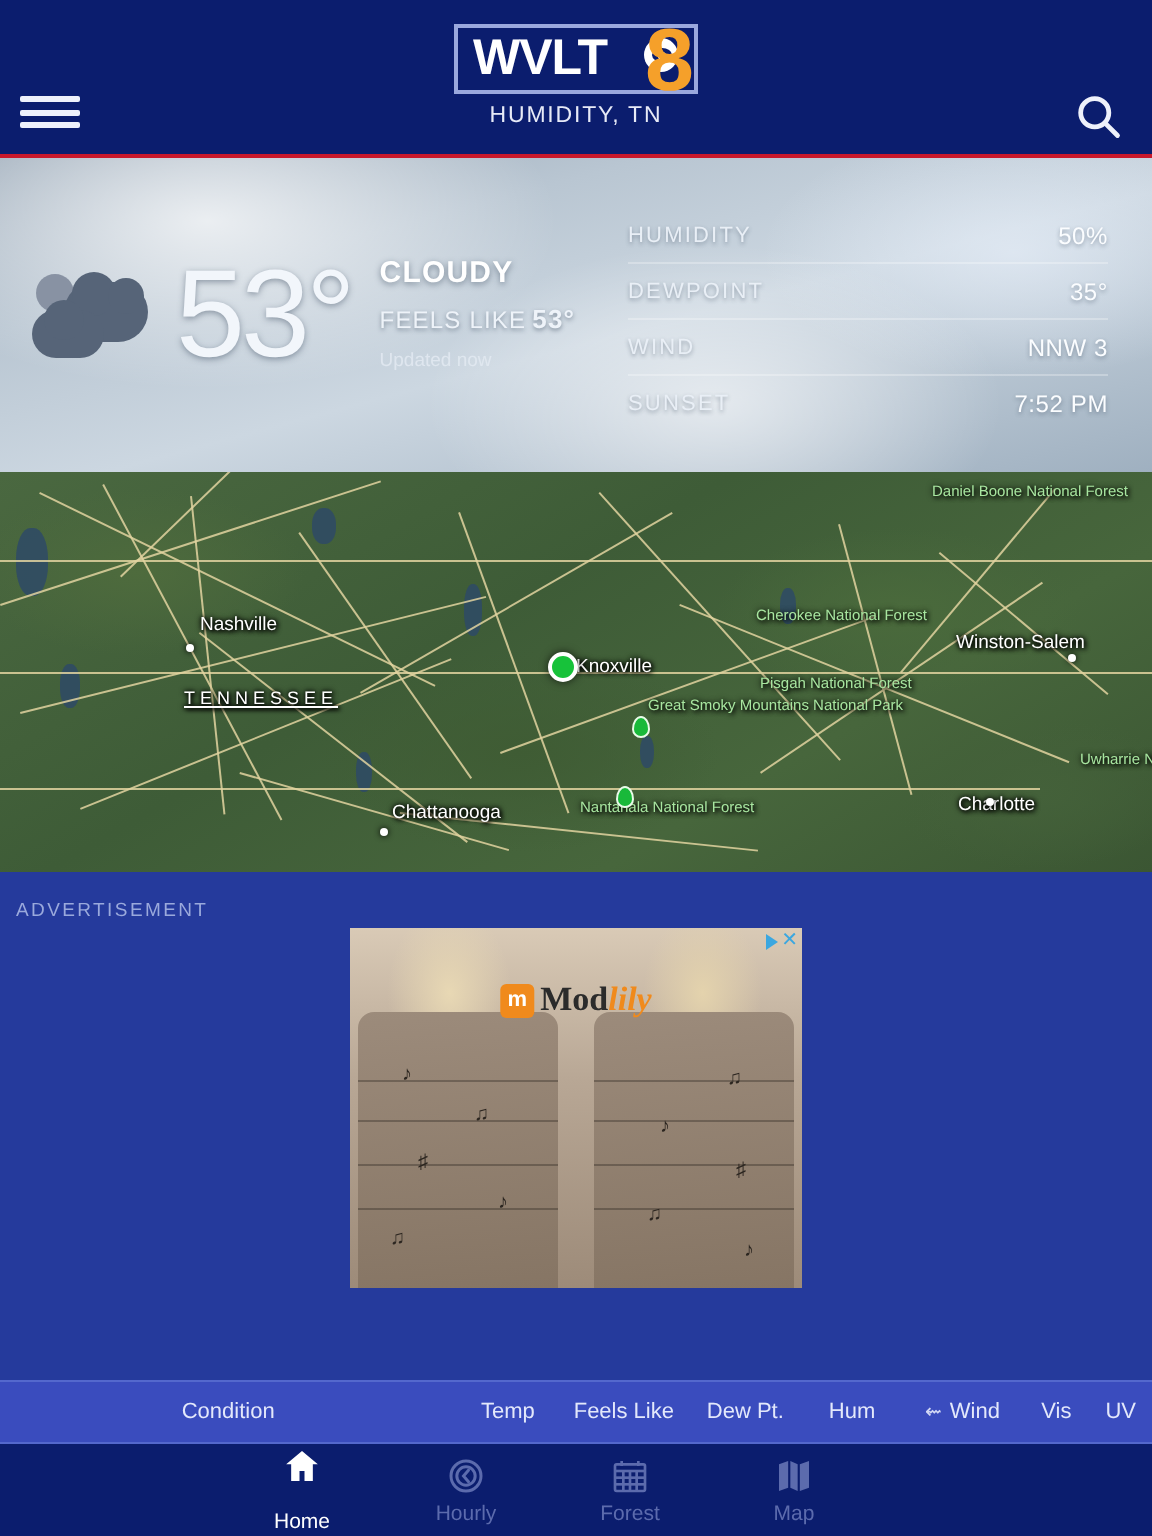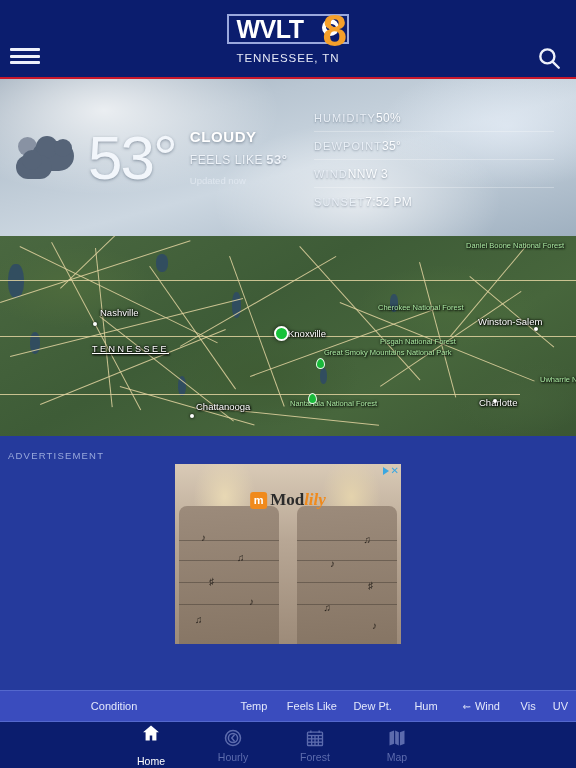--- a/index.html
+++ b/index.html
@@ -29,21 +29,21 @@
   .batt span { display:block; height:100%; background:#35d64a; border-radius:1px; }
   .bolt { font-size:9px; color:#cfd6ee; }
 
   
   .header { flex:0 0 77px; background:#0b1d6e; position:relative; display:flex; flex-direction:column; align-items:center; }
   .hamburger { position:absolute; left:10px; top:45px; width:30px; height:22px; display:flex; flex-direction:column; justify-content:space-between; padding:3px 0; cursor:pointer; }
   .hamburger b { display:block; height:3px; background:#eef1fb; border-radius:1px; }
   .searchbtn { position:absolute; right:14px; top:45px; width:26px; height:26px; cursor:pointer; }
   .searchbtn svg { width:26px; height:26px; }
   .logo { margin-top:12px; position:relative; height:34px; display:flex; align-items:center; }
-  .logobox { border:2px solid #9aa8dd; background:#0b1d6e; height:30px; display:flex; align-items:center; padding:0 0 0 8px; }
+  .logobox { border:2px solid #9aa8dd; background:#0b1d6e; height:35px; display:flex; align-items:center; padding:0 0 0 8px; }
   .logobox .wv { color:#fff; font-size:25px; font-weight:bold; letter-spacing:-0.5px; font-family:"Liberation Sans", sans-serif; }
   .logobox .spacer { width:44px; }
   .eight { position:absolute; left:96px; top:-3px; color:#f5a02a; font-size:44px; font-weight:bold; line-height:1; font-family:"Liberation Sans", sans-serif; }
   .cbseye { position:absolute; right:10px; top:7px; width:17px; height:17px; border-radius:50%; background:#fff; display:flex; align-items:center; justify-content:center; }
   .cbseye i { width:10px; height:7px; background:#0b1d6e; border-radius:50%; display:flex; align-items:center; justify-content:center; }
   .cbseye i b { width:4px; height:4px; background:#fff; border-radius:50%; display:block; }
   .city { color:#e7eaf7; font-size:11.5px; letter-spacing:0.9px; margin-top:6px; }
   .redline { flex:0 0 2px; background:#c9182b; }
 
   
@@ -67,21 +67,21 @@
   .cloudicon .b2b { width:20px; height:20px; left:8px; top:17px; }
   .temp { font-size:62px; font-weight:300; color:#f2f6fb; line-height:1; margin-left:10px;
           text-shadow:0 1px 3px rgba(60,75,95,.5); letter-spacing:-2px; }
   .cur-text { margin-left:14px; padding-bottom:2px; }
   .cond { color:#fff; font-size:15px; font-weight:bold; letter-spacing:0.6px; text-shadow:0 1px 3px rgba(50,65,85,.55); }
   .feels { color:#eef3f9; font-size:12px; letter-spacing:0.6px; margin-top:7px; text-shadow:0 1px 2px rgba(50,65,85,.5); }
   .feels b { font-size:13px; margin-left:3px; }
   .updated { color:#e3eaf2; font-size:9.5px; margin-top:8px; opacity:.85; }
 
   .cur-right { flex:1; padding:12px 22px 8px 24px; }
-  .drow { display:flex; justify-content:flex-start; align-items:center; padding:7px 0 6px;
+  .drow { display:flex; justify-content:space-between; align-items:center; padding:7px 0 6px;
           border-bottom:1px solid rgba(255,255,255,.28); }
   .drow:last-child { border-bottom:none; }
   .dk { color:#e9eff6; font-size:11px; letter-spacing:1.1px; text-shadow:0 1px 2px rgba(55,70,90,.45); }
   .dv { color:#fbfdff; font-size:12px; letter-spacing:.3px; text-shadow:0 1px 2px rgba(55,70,90,.45); }
 
   
   .map { flex:0 0 200px; position:relative; overflow:hidden; cursor:pointer;
     background:
       radial-gradient(ellipse 120px 60px at 12% 25%, #4e6b3d, transparent 70%),
       radial-gradient(ellipse 140px 70px at 45% 70%, #3f5c34, transparent 72%),
@@ -161,21 +161,21 @@
         <span class="wv">WVLT</span>
         <span class="spacer"></span>
         <span class="cbseye">
             <i>
               <b></b>
             </i>
           </span>
       </div>
       <span class="eight">8</span>
     </div>
-    <div class="city">TENNESSEE, TN</div>
+    <div class="city">HUMIDITY, TN</div>
   </div>
   <div class="redline"></div>
 
   <div class="current">
     <div class="cur-left">
       <div class="cloudicon">
         <span class="c sm"></span>
           <span class="c b1"></span>
           <span class="c b1b"></span>
         <span class="c b1c"></span>

